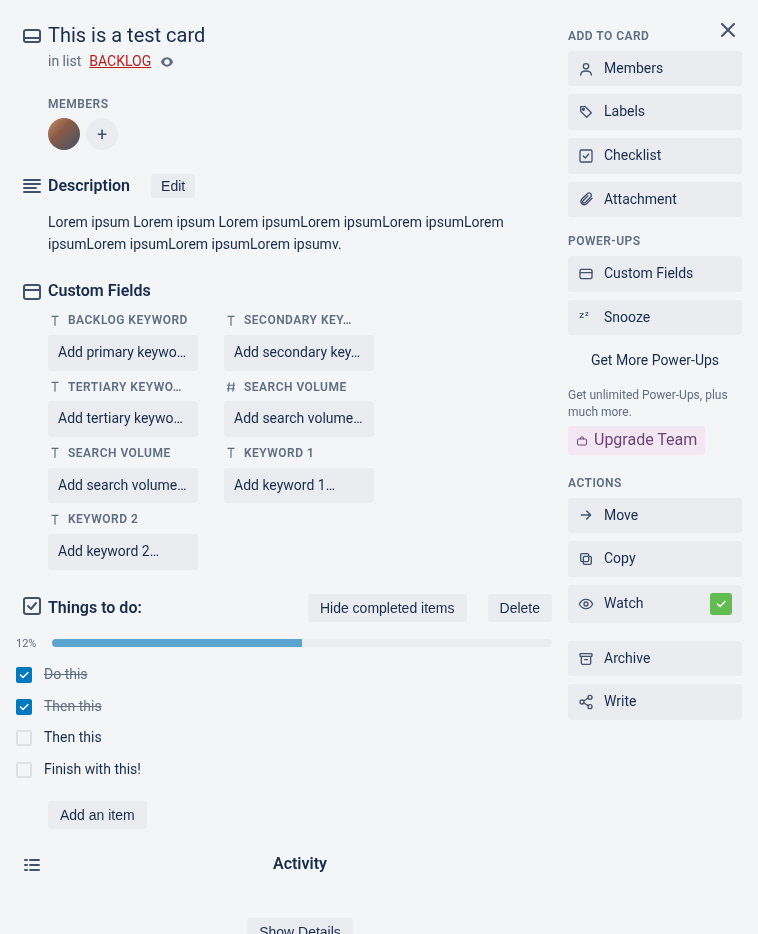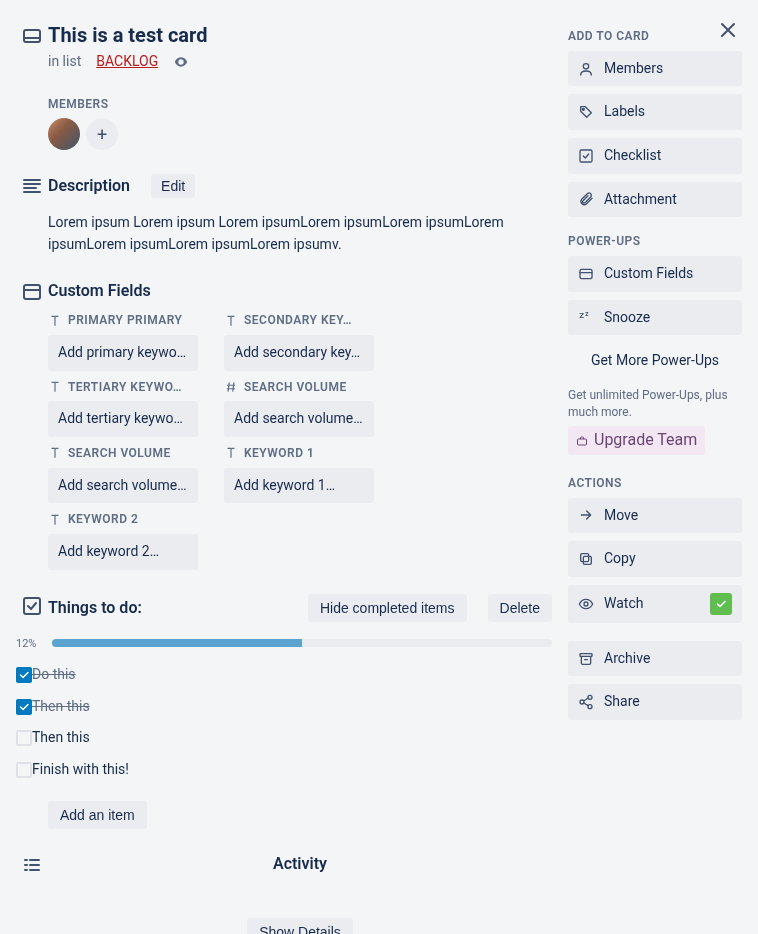--- a/index.html
+++ b/index.html
@@ -26,22 +26,22 @@
     border-radius: 3px;
   }
   .layout { display: flex; }
   .main-col { flex: 1; min-width: 0; padding-right: 16px; }
   .side-col { width: 174px; flex: none; padding-top: 4px; }
 
   
   .header { display: flex; align-items: flex-start; padding: 6px 40px 0 0; }
   .header .icon-slot { width: 32px; flex: none; display: flex; justify-content: center; padding-top: 4px; color: #42526e; }
   .header-body { flex: 1; }
-  .card-title { font-size: 20px; font-weight: 700; color: #172b4d; line-height: 1.3; }
-  .list-line { margin-top: 4px; font-size: 14px; color: #5e6c84; display: flex; align-items: center; gap: 15px; }
+  .card-title { font-size: 20px; font-weight: 400; color: #172b4d; line-height: 1.3; }
+  .list-line { margin-top: 4px; font-size: 14px; color: #5e6c84; display: flex; align-items: center; gap: 8px; }
   .list-line a { color: #b91c1c; text-decoration: underline; cursor: pointer; }
 
   
   .section { display: flex; margin-top: 24px; }
   .section .icon-slot { width: 32px; flex: none; display: flex; justify-content: center; padding-top: 2px; color: #42526e; }
   .section-body { flex: 1; min-width: 0; }
   .section-title-row { display: flex; align-items: center; gap: 21px; }
   .section-title { font-size: 16px; font-weight: 600; color: #172b4d; }
   .section-title-row .spacer { flex: 1; }
 
@@ -71,21 +71,21 @@
     background: #ebecf0; border-radius: 3px; padding: 8px 10px;
     color: #172b4d; font-size: 14px; white-space: nowrap; overflow: hidden; text-overflow: ellipsis;
     cursor: pointer; width: 150px;
   }
 
   
   .progress-wrap { display: flex; align-items: center; gap: 8px; margin: 14px 0 8px -32px; }
   .progress-pct { font-size: 11px; color: #5e6c84; width: 28px; text-align: left; }
   .progress-bar { flex: 1; height: 8px; background: #ebecf0; border-radius: 4px; overflow: hidden; }
   .progress-fill { height: 100%; background: #5ba4cf; }
-  .check-item { display: flex; align-items: center; padding: 6px 0 6px 0; margin-left: -32px; text-align: right; }
+  .check-item { display: flex; align-items: center; gap: 12px; padding: 6px 0 6px 0; margin-left: -32px; text-align: right; }
   .checkbox {
     width: 16px; height: 16px; border: 2px solid #dfe1e6; border-radius: 2px;
     display: flex; align-items: center; justify-content: center; cursor: pointer; flex: none; margin-left: 0;
   }
   .checkbox.checked { background: #0079bf; border-color: #0079bf; color: #fff; }
   .check-text { color: #172b4d; }
   .check-text.done { text-decoration: line-through; color: #5e6c84; }
   .add-item-btn { margin-top: 16px; }
 
   
@@ -187,21 +187,21 @@
         <div class="section-body">
           <div class="section-title">Custom Fields</div>
           <div class="cf-grid" id="cf-grid">
               <div class="cf-item">
     <div class="cf-label">
       <span class="icon16">
                     <svg width="14" height="14" viewBox="0 0 24 24" stroke="currentColor" stroke-width="2" fill="none">
                       <path d="M6 4h12M12 4v16"></path>
                     </svg>
                   </span>
-      <span>PRIMARY PRIMARY</span>
+      <span>BACKLOG KEYWORD</span>
     </div>
     <div class="cf-input">Add primary keywo…</div>
               </div>
               <div class="cf-item">
     <div class="cf-label">
       <span class="icon16">
                     <svg width="14" height="14" viewBox="0 0 24 24" stroke="currentColor" stroke-width="2" fill="none">
                       <path d="M6 4h12M12 4v16"></path>
                     </svg>
                   </span>
@@ -462,18 +462,18 @@
           </div>
           <div class="side-btn">
             <span class="icon16">
               <svg width="16" height="16" viewBox="0 0 24 24" fill="none" stroke="currentColor" stroke-width="2" stroke-linecap="round" stroke-linejoin="round">
                 <circle cx="18" cy="5" r="3"></circle>
                 <circle cx="6" cy="12" r="3"></circle>
                 <circle cx="18" cy="19" r="3"></circle>
                 <path d="M8.5 10.5L15.5 6M8.5 13.5l7 4"></path>
               </svg>
             </span>
-            <span>Share</span>
+            <span>Write</span>
           </div>
         </div>
     </div>
   </div>
 </div>
 
 </body></html>

